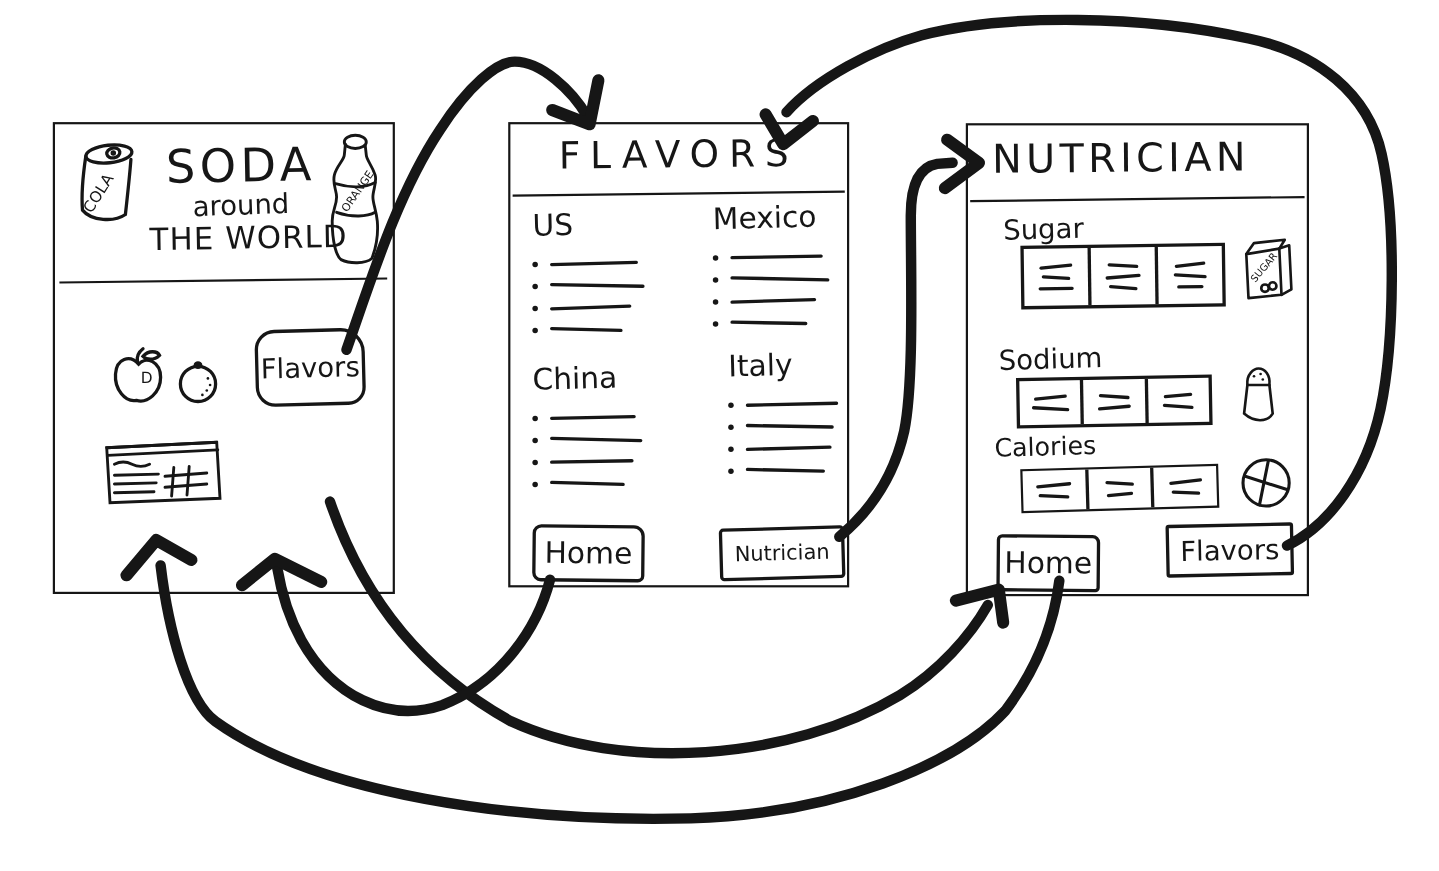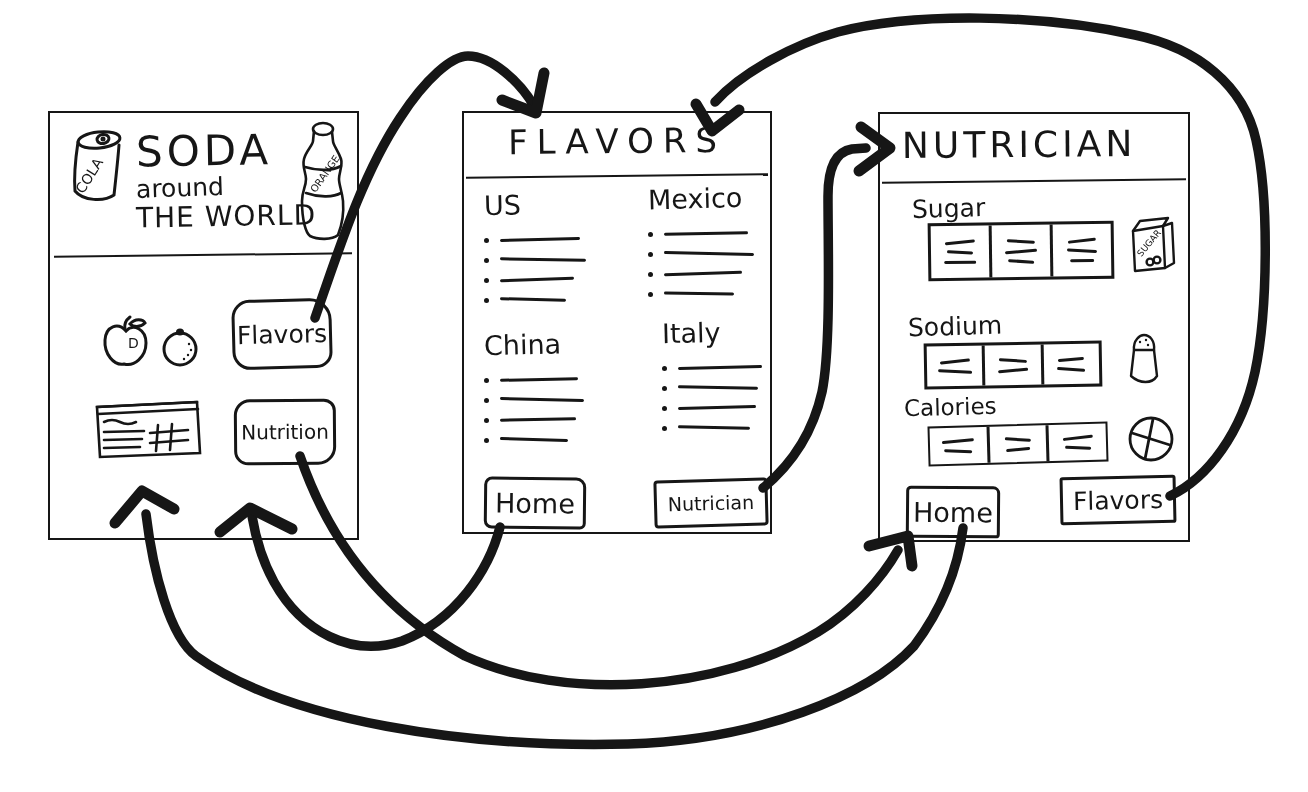--- a/index.html
+++ b/index.html
@@ -8,21 +8,21 @@
   .stage { position:relative; width:1308px; height:792px; background:#fff; overflow:hidden; }
 
   .panel { position:absolute; background:#fff; border:2.5px solid #161616; }
   .panel-home      { left:48px;  top:111px; width:311px; height:429px; }
   .panel-flavors   { left:462px; top:111px; width:310px; height:423px; }
   .panel-nutrician { left:878px; top:112px; width:312px; height:430px; }
 
   .hdivider { position:absolute; border-top:2.5px solid #161616; transform:rotate(-0.7deg); }
 
   
-  .home-title { position:absolute; left:86px; top:16px; width:166px; text-align:left; }
+  .home-title { position:absolute; left:86px; top:16px; width:166px; text-align:center; }
   .home-title .t1 { font-size:42px; line-height:1.05; letter-spacing:4px; transform:rotate(-1deg); }
   .home-title .t2 { font-size:25px; line-height:1.1; transform:rotate(-2deg); }
   .home-title .t3 { font-size:28px; line-height:1.15; letter-spacing:1px; transform:rotate(-1deg); white-space:nowrap; }
 
   
   .sbtn { position:absolute; display:flex; align-items:center; justify-content:center;
           background:#fff; border:3px solid #161616; cursor:pointer; }
   .btn-flavors-home   { left:182px; top:186px; width:100px; height:70px; font-size:25px;
                         border-width:3.5px; border-radius:18px 22px 16px 18px; transform:rotate(-1.5deg); }
   .btn-nutrition-home { left:184px; top:286px; width:102px; height:66px; font-size:20px;
@@ -129,23 +129,20 @@
       <g stroke="#161616" stroke-width="2.6" fill="none" stroke-linecap="round">
         <path d="M5,10 L105,5 L108,56 L8,60 Z"></path>
         <path d="M5,10 L105,5 M6,17 L106,12"></path>
         <path d="M12,25 q8,-4 16,0 t16,0"></path>
         <path d="M12,35 L52,34 M12,43 L50,42 M12,51 L48,50"></path>
         <path d="M66,28 L64,54 M80,27 L78,53"></path>
         <path d="M58,36 L96,33 M58,46 L96,43"></path>
       </g>
     </svg>
 
-    <div class="sbtn btn-nutrition-home">
-      <span>Nutrition</span>
-    </div>
   </div>
 
   <div class="panel panel-flavors">
     <div class="fl-title">FLAVORS</div>
     <div class="hdivider" style="left:2px; top:62px; width:302px;"></div>
 
     <div class="section" style="left:20px; top:76px;">
       <div class="section-name">US</div>
       <div class="bullet-row">
           <span class="bdot"></span>

